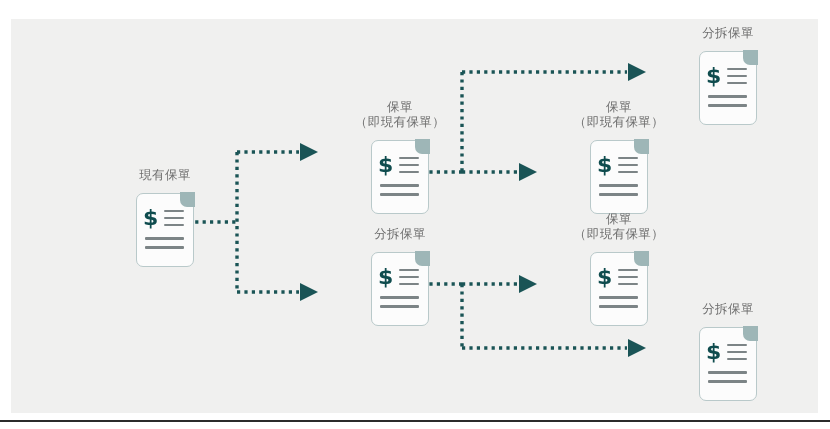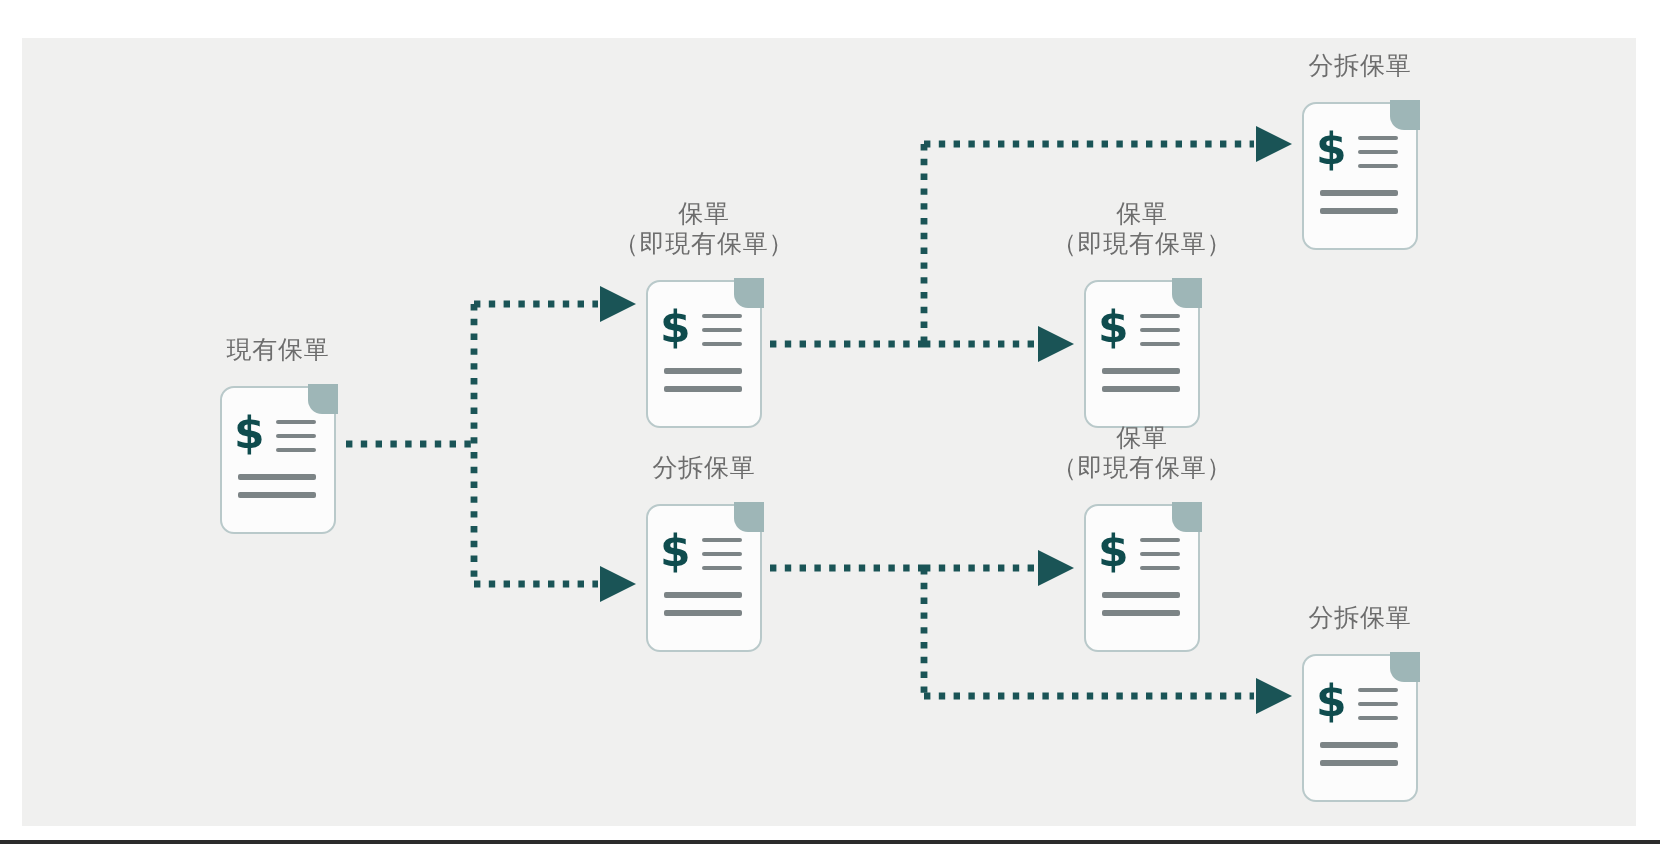--- a/index.html
+++ b/index.html
@@ -16,21 +16,21 @@
   }
   .bottomrule{
     position:absolute;left:0;top:420px;width:830px;height:2px;
     background:#2b2b2b;
   }
 
   
   #svg{position:absolute;left:0;top:0;width:830px;height:429px;}
 
   
-  .node{position:absolute;}
+  .node{position:absolute;margin-left:48px;}
   .node-label{
     position:absolute;left:50%;transform:translateX(-50%);
     white-space:nowrap;text-align:center;
     color:#6d6d6d;font-size:12.5px;line-height:15px;
     letter-spacing:.4px;
   }
   .doc{
     position:relative;width:58px;height:74px;
   }
   .doc-page{
@@ -89,21 +89,21 @@
     <g fill="#1a5456">
       <polygon points="300,143 318,152 300,161"></polygon>
       <polygon points="300,283 318,292 300,301"></polygon>
       <polygon points="628,63 646,72 628,81"></polygon>
       <polygon points="519,163 537,172 519,181"></polygon>
       <polygon points="519,275 537,284 519,293"></polygon>
       <polygon points="628,339 646,348 628,357"></polygon>
     </g>
   </svg>
 
-  <div class="node" style="left:110px;top:193px;">
+  <div class="node" style="left:88px;top:193px;">
     <div class="node-label" style="top:-26px;">
       <span>現有保單</span>
     </div>
     <div class="doc">
       <div class="doc-page"></div>
       <div class="doc-fold"></div>
       <div class="doc-dollar">$</div>
       <div class="ln s1"></div>
       <div class="ln s2"></div>
       <div class="ln s3"></div>

